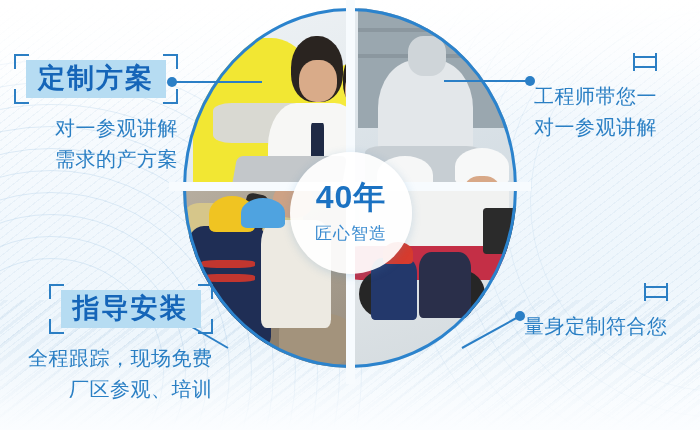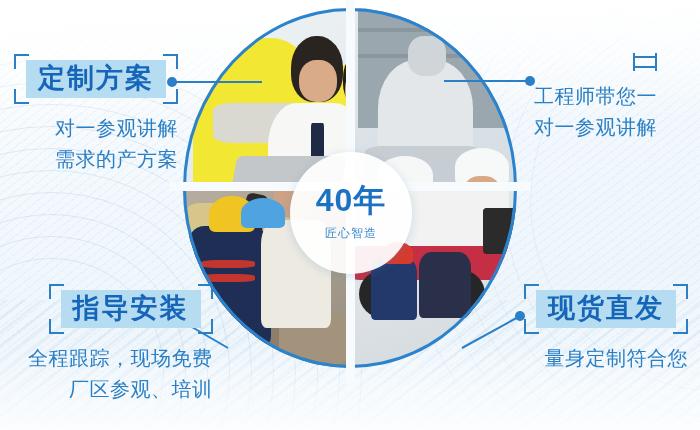--- a/index.html
+++ b/index.html
@@ -60,21 +60,21 @@
   
   .ph{position:absolute;inset:0;}
   .ph .sky{position:absolute;inset:0;}
   .blob{position:absolute;border-radius:45%;}
 
   
   .badge{position:absolute;left:290px;top:152px;width:122px;height:122px;border-radius:50%;
      background:rgba(255,255,255,.93);box-shadow:0 2px 10px rgba(70,130,180,.22);
      display:flex;flex-direction:column;align-items:center;justify-content:center;}
   .badge .big{font-size:32px;font-weight:bold;color:#1b72c2;line-height:1;letter-spacing:1px;}
-  .badge .sub{font-size:12px;color:#3a8bd0;margin-top:9px;letter-spacing:1px;}
+  .badge .sub{font-size:17px;color:#3a8bd0;margin-top:9px;letter-spacing:1px;}
 
   
   .callout{position:absolute;text-align:right;}
   .titlewrap{position:relative;display:inline-block;padding:6px 12px;}
   .titlebox{display:inline-block;background:#b6dcf2;padding:3px 12px;}
   .titlebox span{font-size:27px;font-weight:bold;color:#1565b8;letter-spacing:2px;
      white-space:nowrap;line-height:1.18;}
   .brk{position:absolute;width:13px;height:13px;border:2px solid #2c7fc4;}
   .brk.tl{left:0;top:0;border-right:none;border-bottom:none;}
   .brk.tr{right:0;top:0;border-left:none;border-bottom:none;}
@@ -295,22 +295,19 @@
       <div>厂区参观、培训</div>
     </div>
   </div>
 
   <div class="callout c-br">
     <div class="titlewrap">
       <span class="brk tl"></span>
       <span class="brk tr"></span>
       <span class="brk bl"></span>
       <span class="brk br"></span>
-      <span class="titlebox">
-        <span>现货直发</span>
-      </span>
     </div>
     <div class="desc">
       <div>量身定制符合您</div>
     </div>
   </div>
 
 </div>
 
 </body></html>

